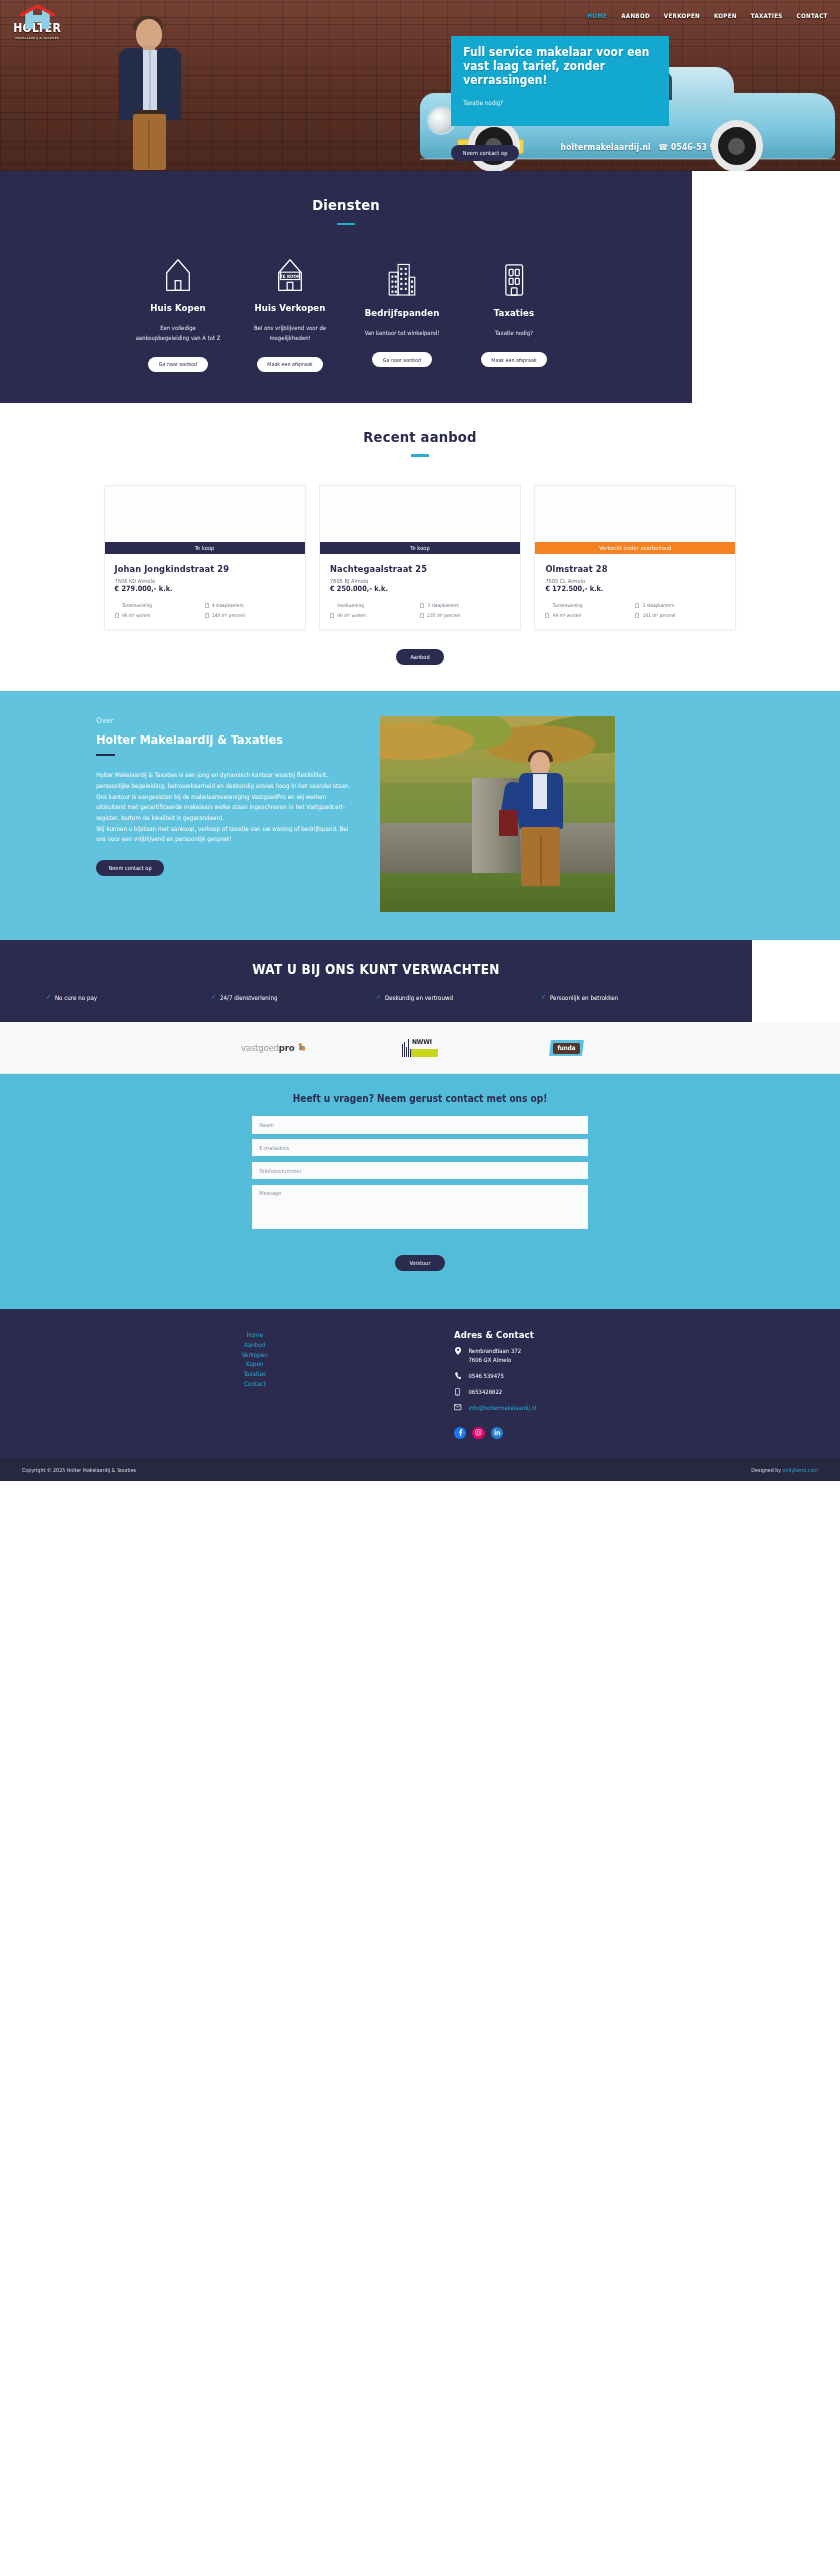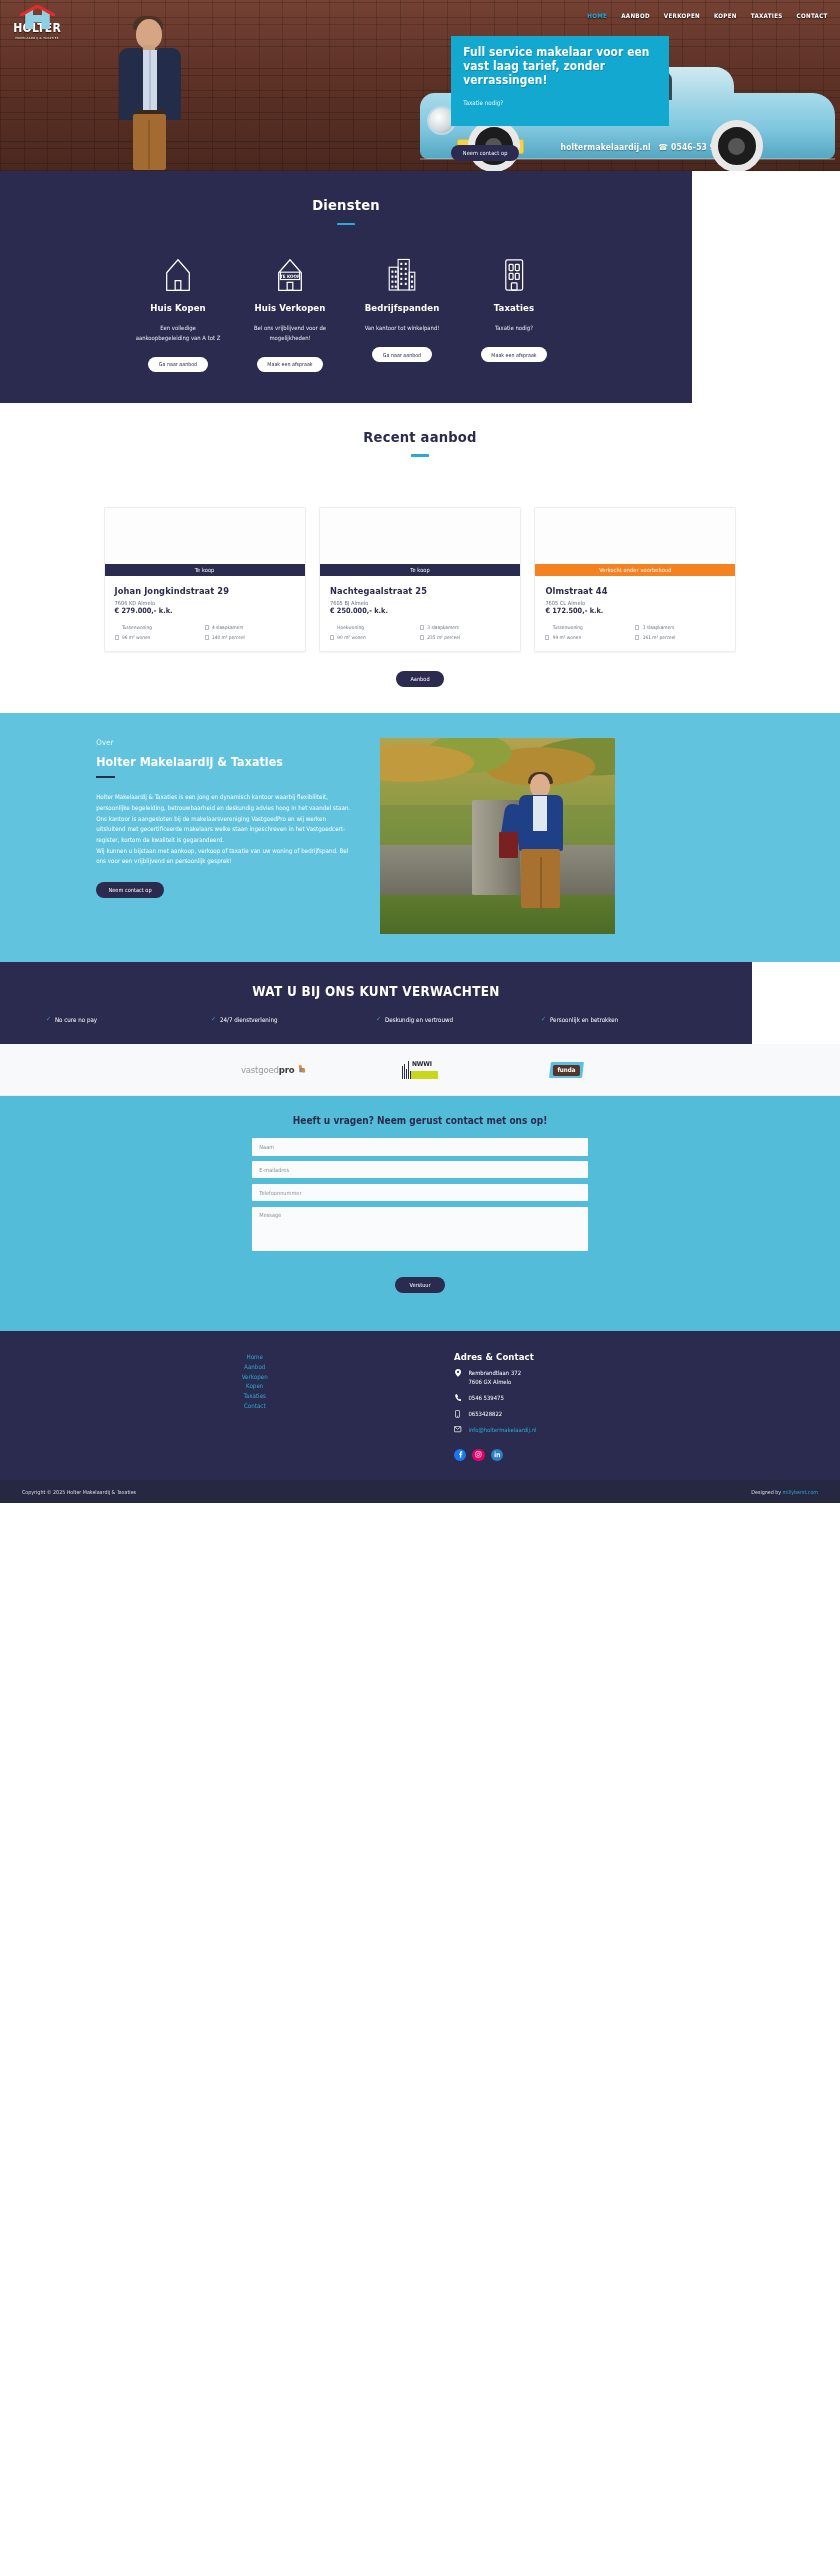--- a/index.html
+++ b/index.html
@@ -135,40 +135,40 @@
   }
 
   
   .diensten{background:var(--navy);padding:25px 0 31px 0;width:692px;}
   .sec-title{
     text-align:center;font-family:"DejaVu Sans Condensed","Liberation Sans",sans-serif;
     font-weight:bold;font-size:14.6px;color:#fff;letter-spacing:0.2px;
   }
   .sec-title.dark{color:#2b2b4f;}
   .sec-rule{width:18px;height:2.2px;background:var(--cyan);margin:9.5px auto 0 auto;border-radius:0.6px;}
-  .svc-grid{display:flex;justify-content:center;gap:0;margin-top:32.5px;}
+  .svc-grid{display:flex;justify-content:center;gap:0;margin-top:32.5px;align-items:center;}
   .svc{width:112px;text-align:center;}
   .svc-icon{height:35px;display:flex;align-items:flex-end;justify-content:center;}
   .svc-name{
     margin-top:10px;font-family:"DejaVu Sans Condensed","Liberation Sans",sans-serif;
     font-weight:bold;font-size:9.5px;color:#fff;letter-spacing:0.1px;
   }
   .svc-desc{margin-top:11.2px;font-size:5.9px;line-height:1.62;color:#e8e9f2;padding:0 12.3px;}
   .svc-btn{
     margin-top:13.4px;display:inline-block;background:#fff;color:#2b2b4f;
     border:none;border-radius:9px;padding:4.5px 10.6px;font-size:5.3px;
     font-family:inherit;cursor:pointer;
   }
 
   
   .aanbod{background:#fff;padding:25px 0 26px 0;width:840px;}
   .cards{display:flex;justify-content:center;gap:13.4px;margin-top:28px;}
   .card{
     width:202px;background:#fff;border:0.6px solid #ececf1;border-radius:1.7px;
-    overflow:hidden;box-shadow:0 0.6px 1.7px rgba(0,0,0,.05);margin-top:22px;
+    overflow:hidden;box-shadow:0 0.6px 1.7px rgba(0,0,0,.05);
   }
   .card-photo{height:56px;background:#fdfdfe;}
   .card-status{
     height:12.3px;display:flex;align-items:center;justify-content:center;
     color:#fff;font-size:5.6px;letter-spacing:0.1px;
   }
   .st-koop{background:var(--navy);}
   .st-verkocht{background:var(--orange);}
   .card-body{padding:9px 10px 11.2px 10px;}
   .card-title{
@@ -514,21 +514,21 @@
               <span>235 m² perceel</span>
             </div>
         </div>
       </div>
     </div>
 
     <div class="card">
       <div class="card-photo"></div>
       <div class="card-status st-verkocht">Verkocht onder voorbehoud</div>
       <div class="card-body">
-        <div class="card-title">Olmstraat 44</div>
+        <div class="card-title">Olmstraat 28</div>
         <div class="card-zip">7605 CL Almelo</div>
         <div class="card-price">€ 172.500,- k.k.</div>
         <div class="card-specs">
           <div class="spec nobox">
               <span>Tussenwoning</span>
             </div>
           <div class="spec">
               <span class="box"></span>
               <span>3 slaapkamers</span>
             </div>

